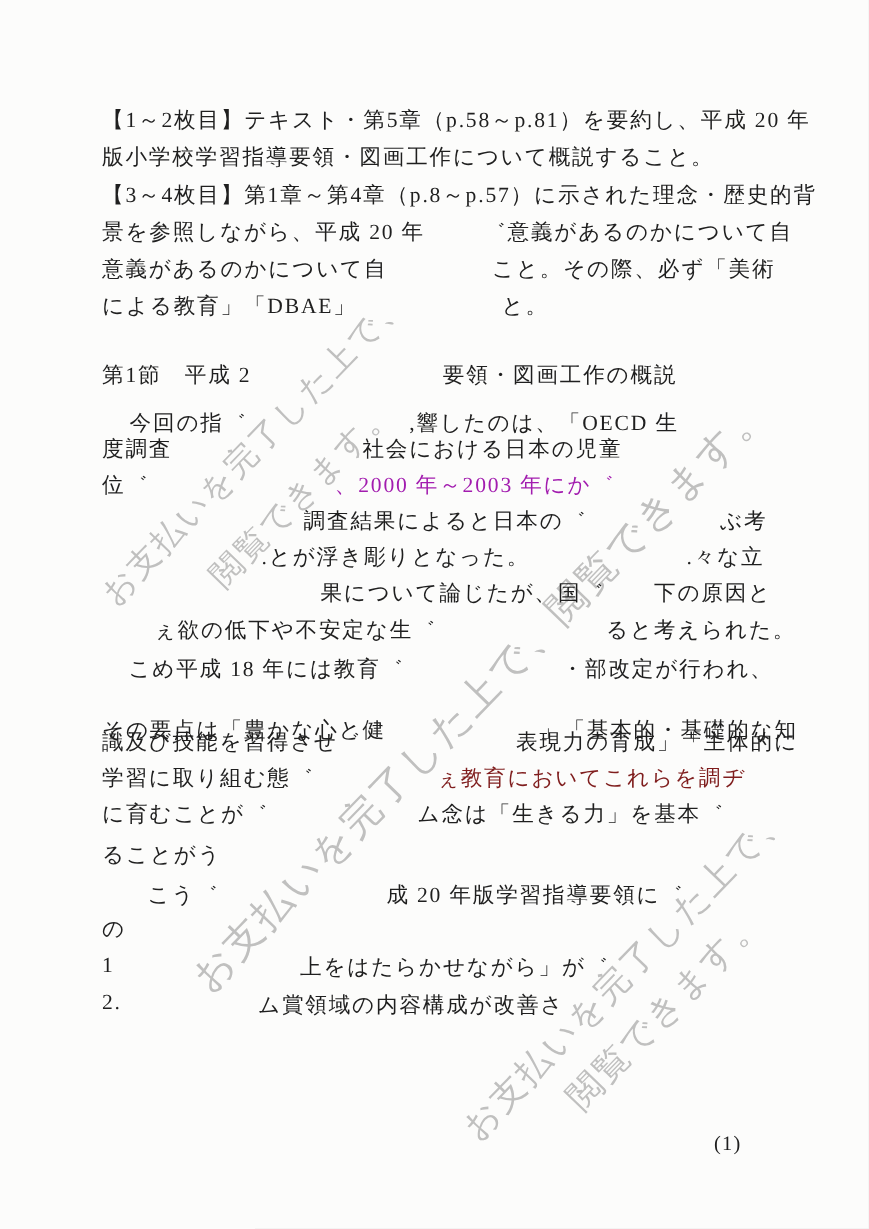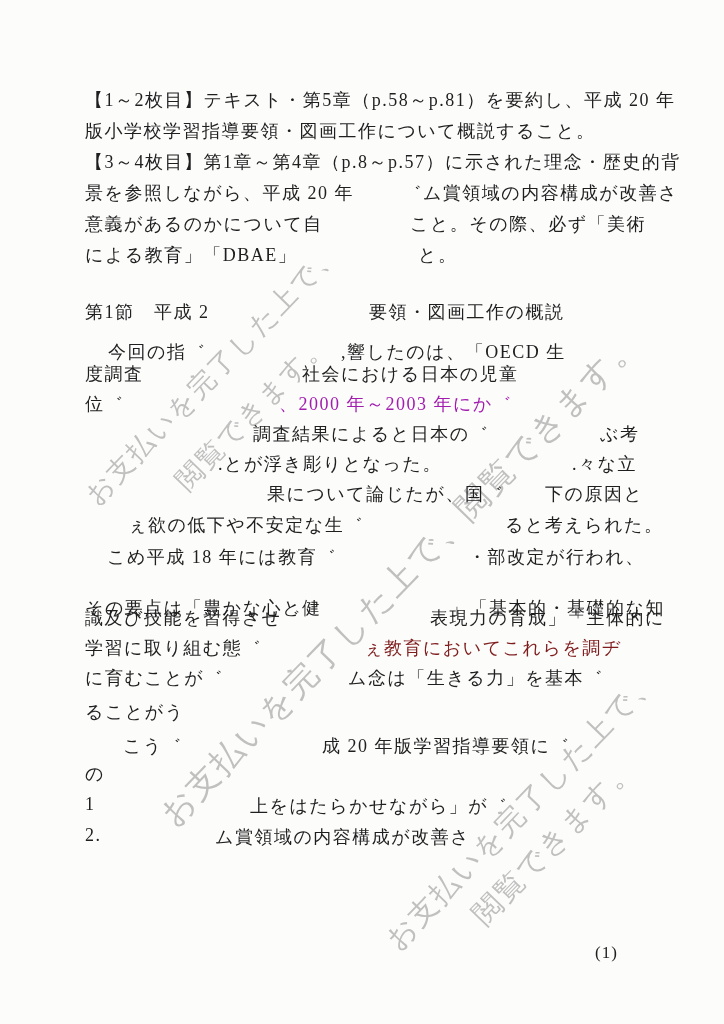--- a/index.html
+++ b/index.html
@@ -65,21 +65,21 @@
         <span class="doc-seg" style="left: 85px; color: rgb(31, 31, 31);">【1～2枚目】テキスト・第5章（p.58～p.81）を要約し、平成 20 年</span>
       </div>
       <div class="doc-line" style="top: 119px;">
         <span class="doc-seg" style="left: 85px; color: rgb(31, 31, 31);">版小学校学習指導要領・図画工作について概説すること。</span>
       </div>
       <div class="doc-line" style="top: 150px;">
         <span class="doc-seg" style="left: 85px; color: rgb(31, 31, 31);">【3～4枚目】第1章～第4章（p.8～p.57）に示された理念・歴史的背</span>
       </div>
       <div class="doc-line" style="top: 181px;">
         <span class="doc-seg" style="left: 85px; color: rgb(31, 31, 31);">景を参照しながら、平成 20 年</span>
-        <span class="doc-seg" style="left: 403px; color: rgb(31, 31, 31);">゛ム賞領域の内容構成が改善さ</span>
+        <span class="doc-seg" style="left: 403px; color: rgb(31, 31, 31);">゛意義があるのかについて自</span>
       </div>
       <div class="doc-line" style="top: 212px;">
         <span class="doc-seg" style="left: 85px; color: rgb(31, 31, 31);">意義があるのかについて自</span>
         <span class="doc-seg" style="left: 410px; color: rgb(31, 31, 31);">こと。その際、必ず「美術</span>
       </div>
       <div class="doc-line" style="top: 243px;">
         <span class="doc-seg" style="left: 85px; color: rgb(31, 31, 31);">による教育」「DBAE」</span>
         <span class="doc-seg" style="left: 418px; color: rgb(31, 31, 31);">と。</span>
       </div>
       <div class="doc-line" style="top: 300px;">

